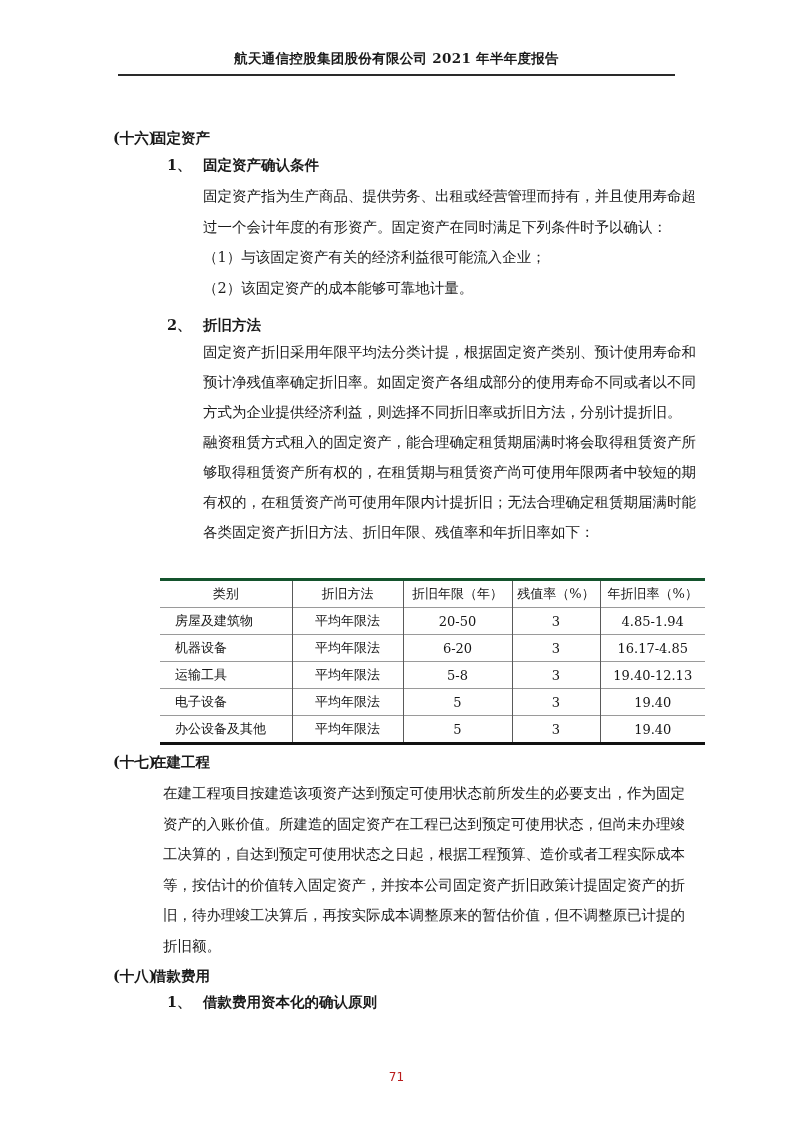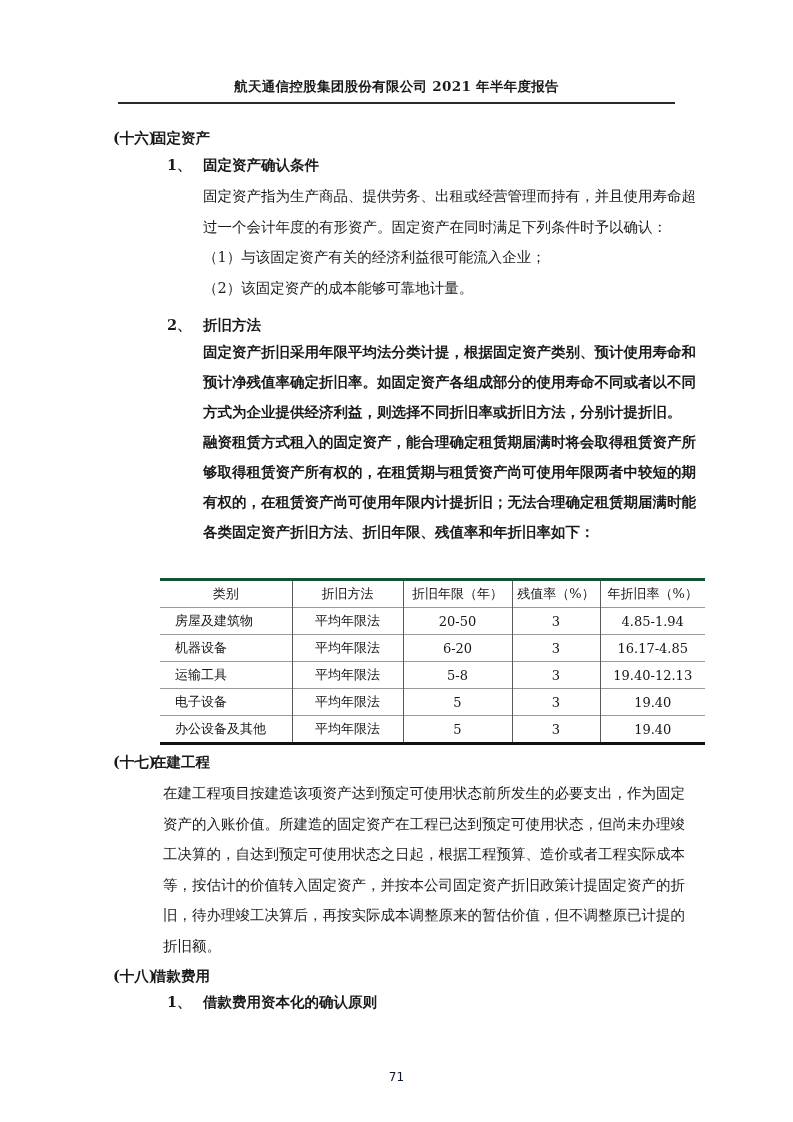--- a/index.html
+++ b/index.html
@@ -18,21 +18,20 @@
   
   .doc-header {
     left: 118px; top: 50px; width: 557px;
     text-align: center;
     font-size: 13.5px;
     font-weight: 600;
     padding-bottom: 6px;
     border-bottom: 2px solid #2a2a2a;
     letter-spacing: 0.3px;
     white-space: nowrap;
-    margin-top: 28px;
   }
 
   
   .sec-head {
     left: 113px;
     display: flex;
     font-weight: bold;
     font-size: 14.5px;
     line-height: 20px;
     white-space: nowrap;
@@ -51,21 +50,21 @@
 
   
   .para { font-size: 14.5px; }
   .para .line { line-height: 30.5px; white-space: nowrap; }
   .para.tight .line { line-height: 30px; }
 
   .pos-h16   { top: 128px; }
   .pos-s16s1 { top: 155px; }
   .pos-p16a  { top: 181px; left: 203px; }
   .pos-s16s2 { top: 315px; }
-  .pos-p16b  { top: 337px; left: 203px; font-weight: bold; }
+  .pos-p16b  { top: 337px; left: 203px; }
   .pos-h17   { top: 752px; }
   .pos-p17   { top: 778px; left: 163px; }
   .pos-h18   { top: 966px; }
   .pos-s18s1 { top: 992px; }
 
   
   .dep-table-wrap { top: 578px; left: 160px; }
   table.dep {
     border-collapse: collapse;
     table-layout: fixed;
@@ -86,21 +85,21 @@
   table.dep tr + tr th, table.dep tr + tr td { border-top: 1px solid #9a9a9a; }
   table.dep th + th, table.dep td + td { border-left: 1px solid #5a5a5a; }
   table.dep td.cat { text-align: left; padding-left: 15px; }
 
   
   .page-num {
     top: 1070px; left: 0; width: 793px;
     text-align: center;
     font-family: "DejaVu Sans", "Liberation Sans", sans-serif;
     font-size: 12px;
-    color: #0f172a;
+    color: #b91c1c;
   }
 </style>
 </head>
 <body>
 
 <div class="page">
 
   <div class="abs doc-header">航天通信控股集团股份有限公司 2021 年半年度报告</div>
 
   <div class="abs sec-head pos-h16">

